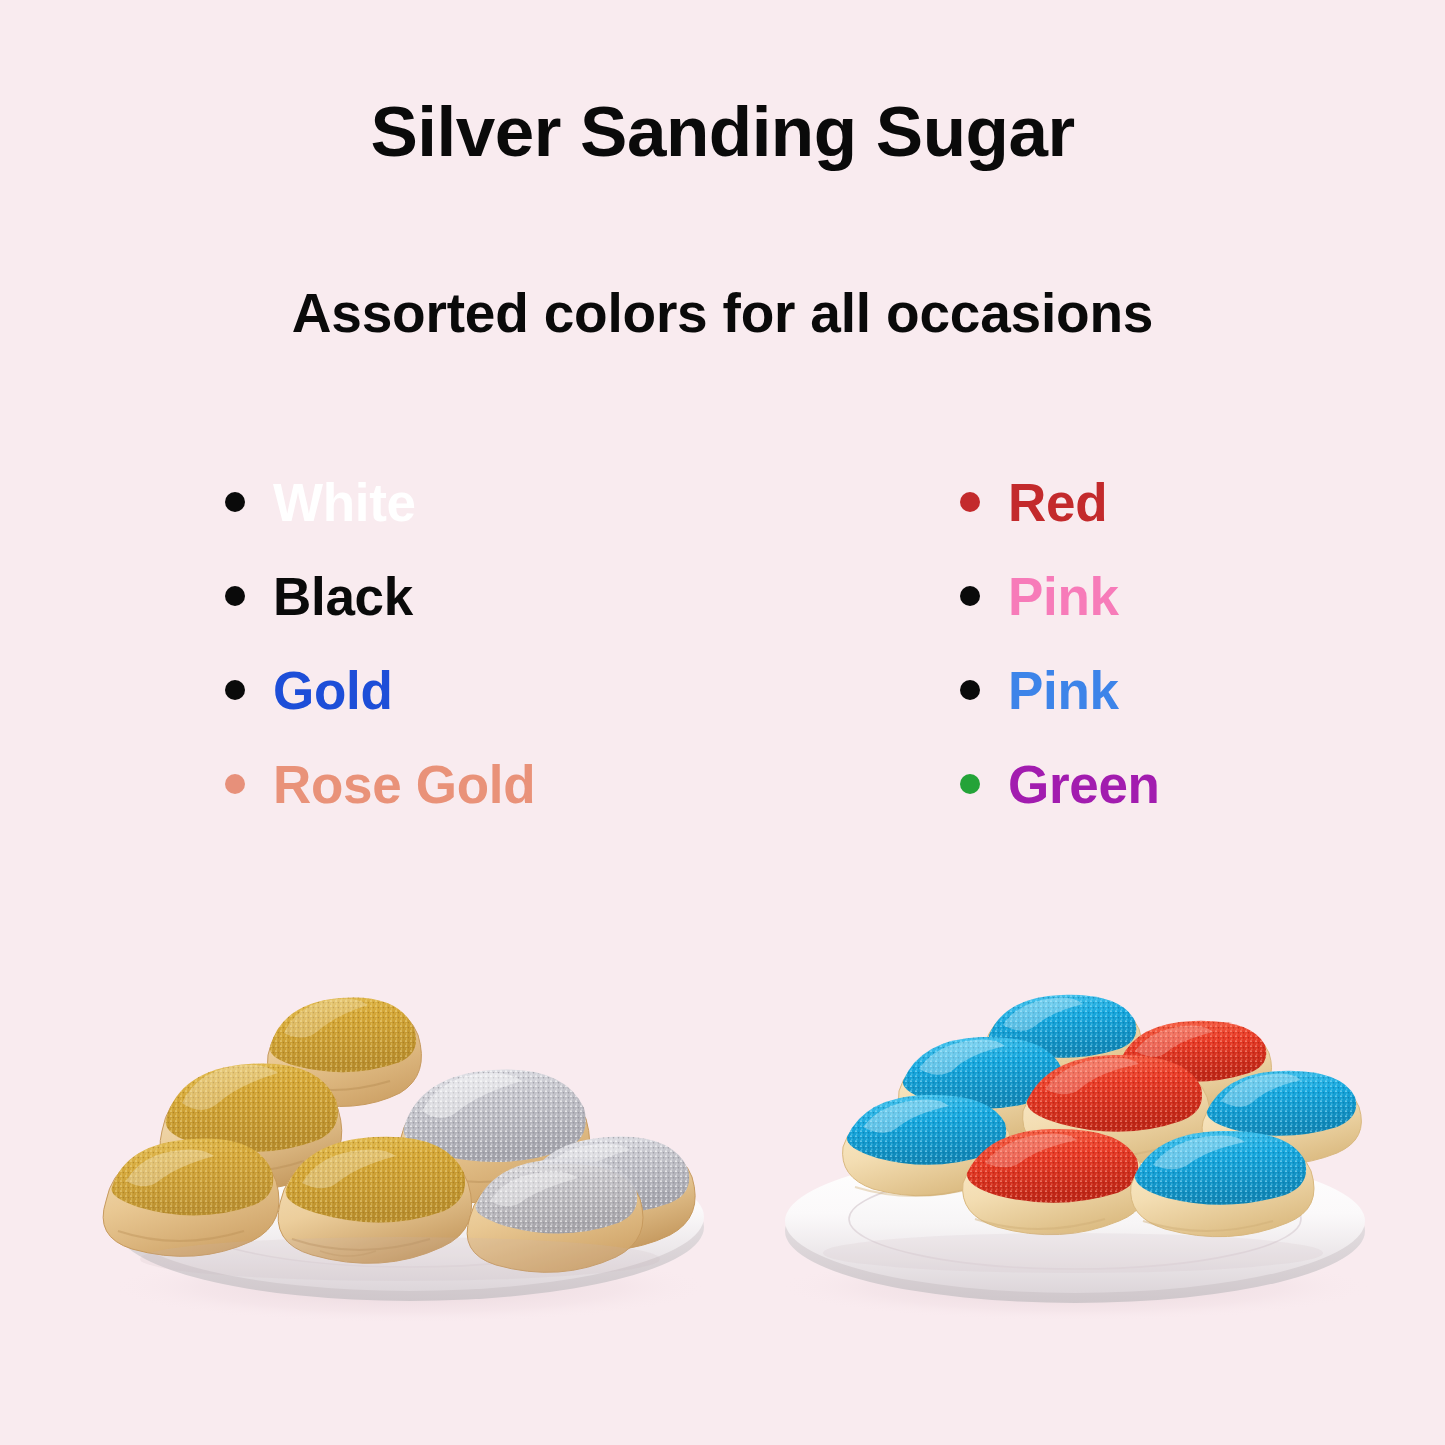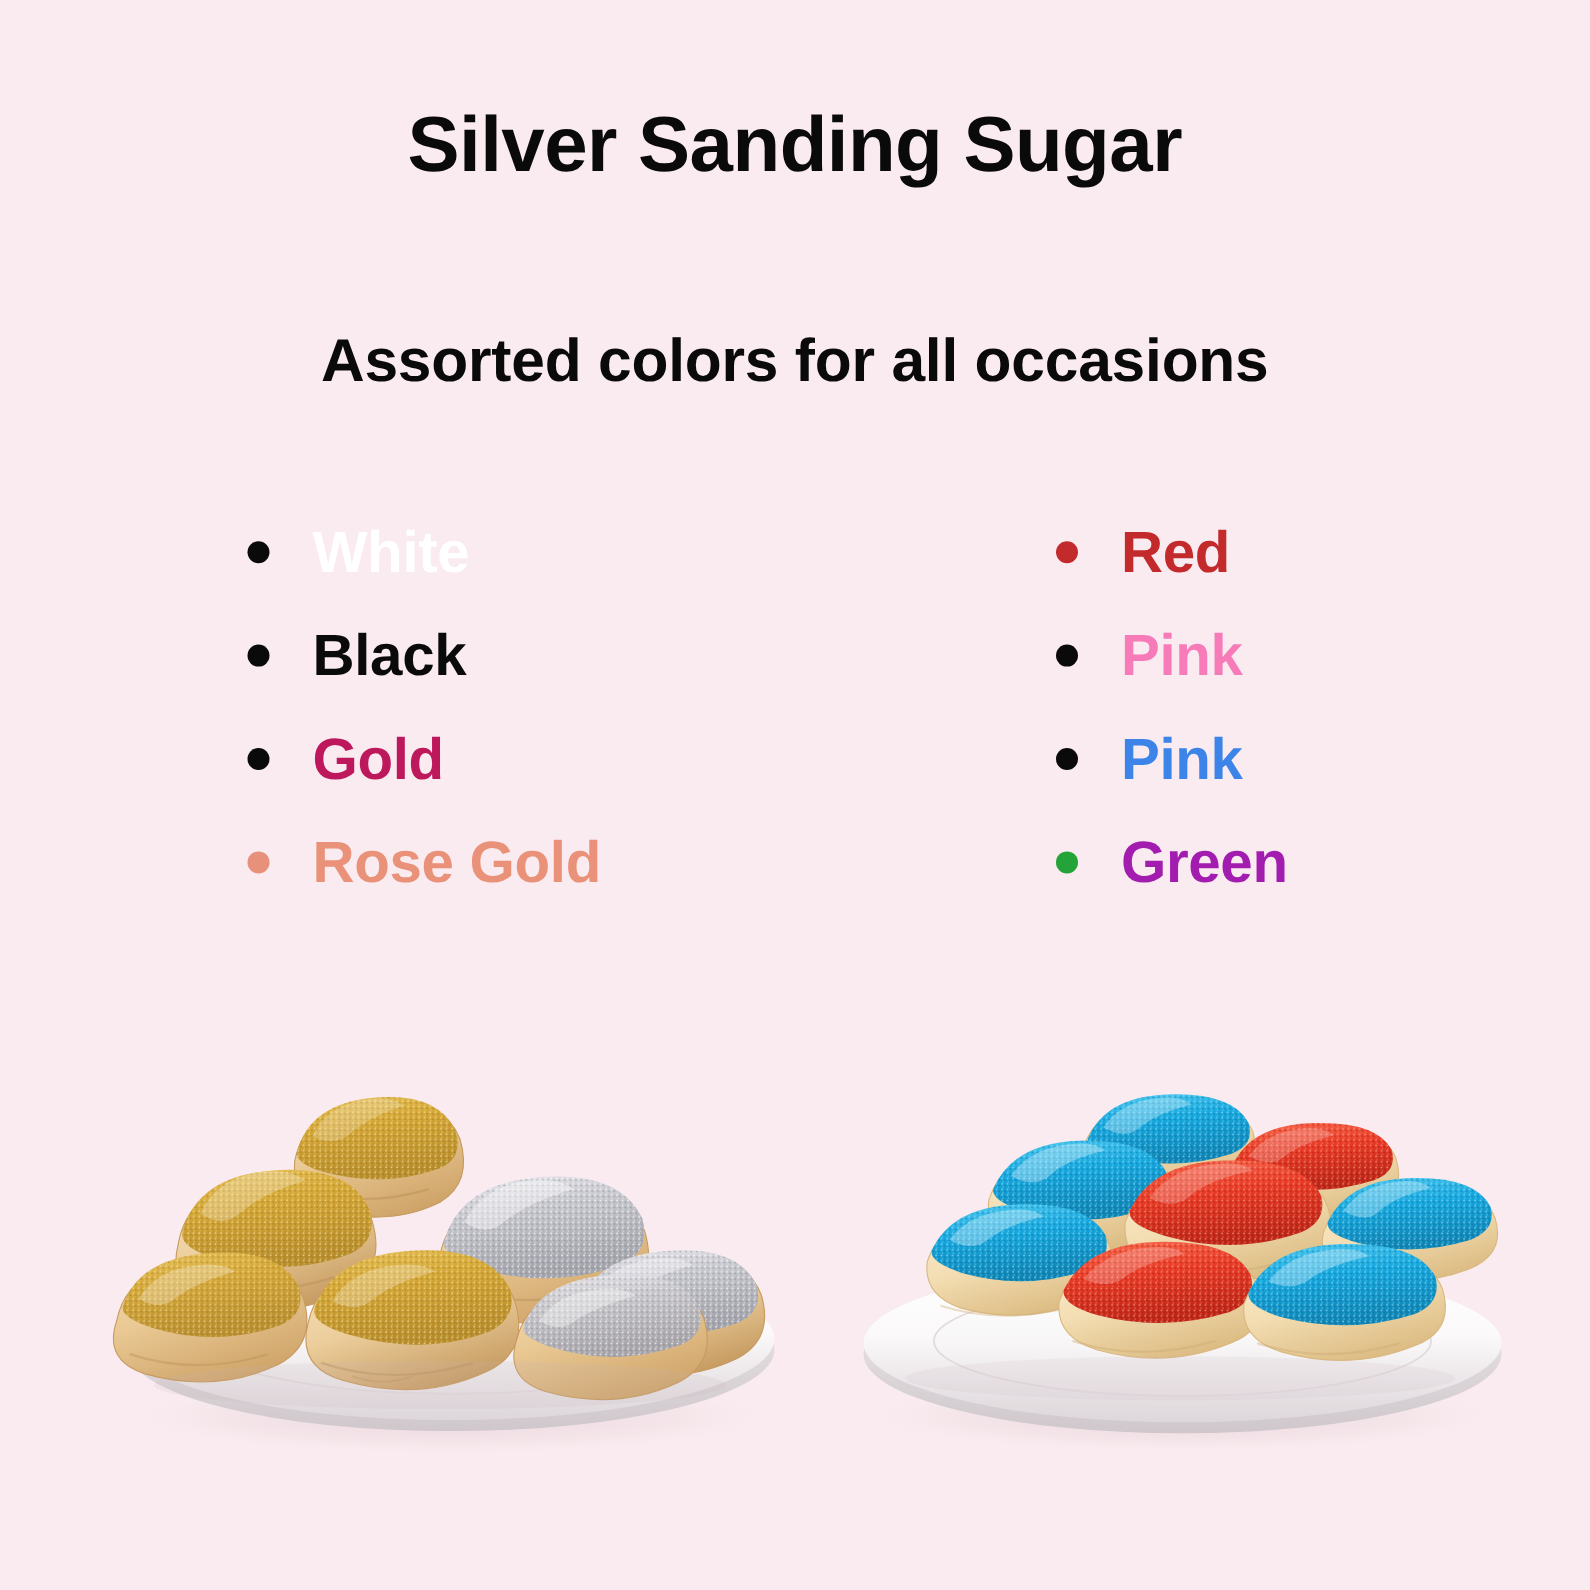--- a/index.html
+++ b/index.html
@@ -29,21 +29,21 @@
     font-size: 71px;
     font-weight: bold;
     letter-spacing: -0.5px;
     color: #0a0a0a;
     line-height: 1.0;
     white-space: nowrap;
   }
   .subtitle {
     position: absolute;
     left: 0; right: 0;
-    top: 300px;
+    top: 286px;
     text-align: center;
     font-size: 55px;
     font-weight: bold;
     letter-spacing: -0.2px;
     color: #0a0a0a;
     line-height: 1.0;
     white-space: nowrap;
   }
 
   
@@ -58,21 +58,20 @@
     position: absolute;
     top: 0;
   }
   .col-left  { left: 225px; }
   .col-right { left: 960px; }
 
   .color-item {
     display: flex;
     align-items: center;
     height: 94px;
-    gap: 11px;
   }
   .bullet {
     width: 20px;
     height: 20px;
     border-radius: 50%;
     flex: 0 0 auto;
     margin-right: 28px;
   }
   .color-label {
     font-size: 53px;
@@ -116,21 +115,21 @@
         <span class="color-label" style="color: rgb(255, 255, 255);">White</span>
       </div>
 
       <div class="color-item">
         <span class="bullet" style="background: rgb(10, 10, 10);"></span>
         <span class="color-label" style="color: rgb(10, 10, 10); text-align: center;">Black</span>
       </div>
 
       <div class="color-item">
         <span class="bullet" style="background: rgb(10, 10, 10);"></span>
-        <span class="color-label" style="color: #be185d;">Gold</span>
+        <span class="color-label" style="color: #1d4ed8;">Gold</span>
       </div>
 
       <div class="color-item">
         <span class="bullet" style="background: rgb(231, 144, 122);"></span>
         <span class="color-label" style="color: rgb(233, 146, 121);">Rose Gold</span>
       </div>
 
 
     </div>
 

